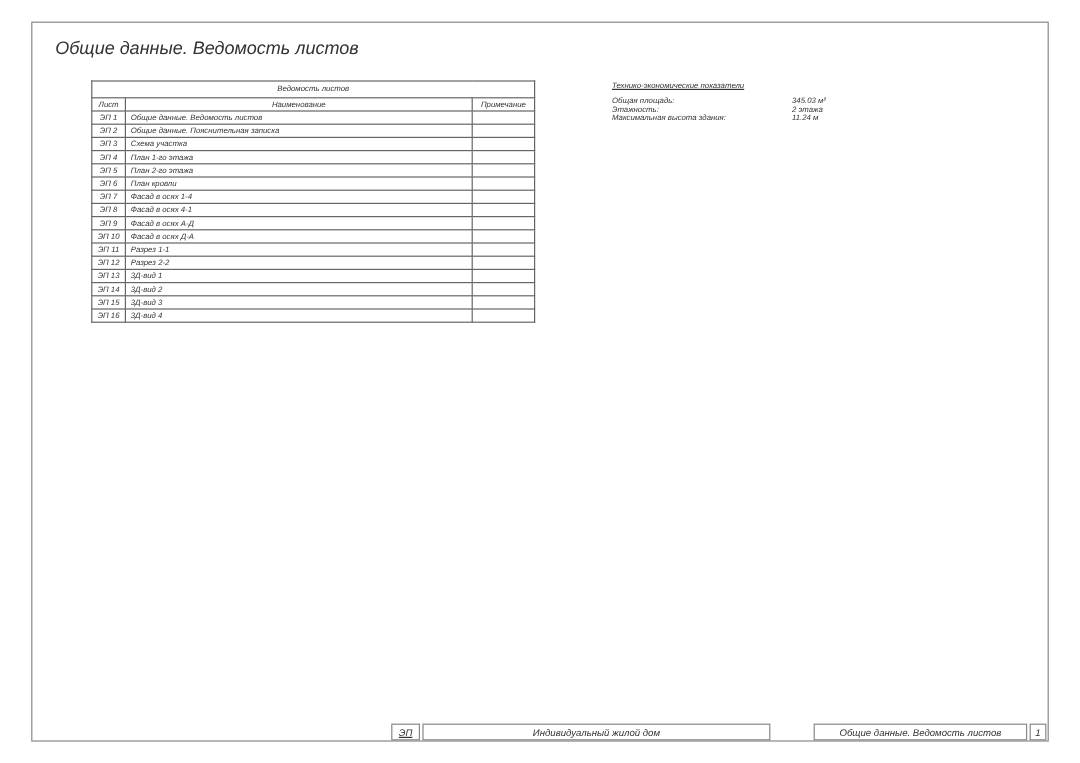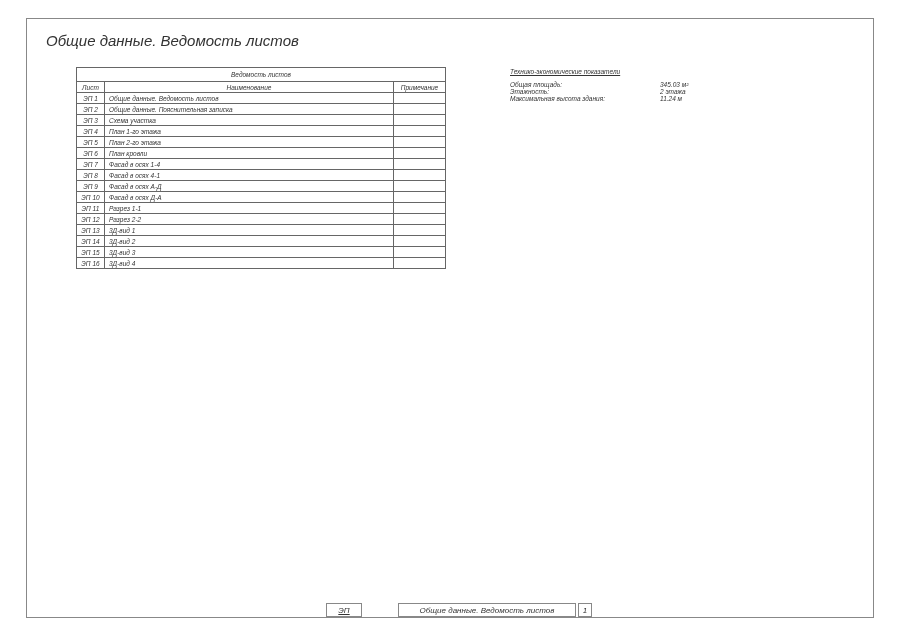--- a/index.html
+++ b/index.html
@@ -84,21 +84,21 @@
     color: #333;
   }
   .spacer1 { width: 326px; }
   .fb {
     border: 1px solid #888;
     display: flex;
     align-items: center;
     justify-content: center;
     margin-right: 2px;
   }
-  .fb-code { width: 36px; text-decoration: underline; }
+  .fb-code { width: 24px; text-decoration: underline; }
   .fb-project { width: 290px; }
   .spacer2 { width: 34px; }
   .fb-sheet { width: 178px; }
   .fb-page { width: 14px; }
 </style>
 </head>
 <body>
 
 <div class="sheet-border"></div>
 
@@ -213,16 +213,17 @@
       <div class="tech-row">
         <div class="tech-label">Максимальная высота здания:</div>
         <div class="tech-val">11.24 м</div>
       </div>
     </div>
 </div>
 
 <div class="footer-boxes">
   <div class="spacer1"></div>
   <div class="fb fb-code">ЭП</div>
+  <div class="fb fb-project">Индивидуальный жилой дом</div>
   <div class="spacer2"></div>
   <div class="fb fb-sheet">Общие данные. Ведомость листов</div>
   <div class="fb fb-page">1</div>
 </div>
 
 </body></html>

